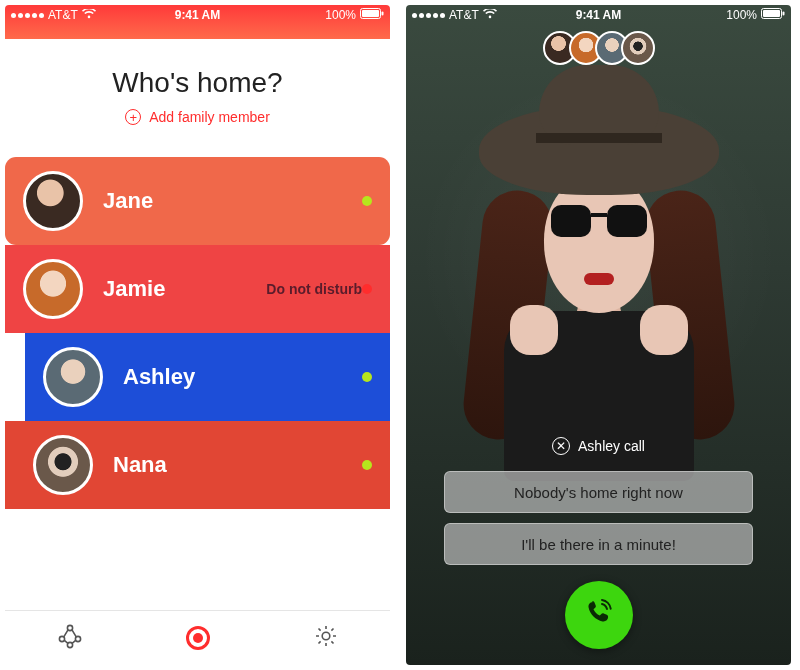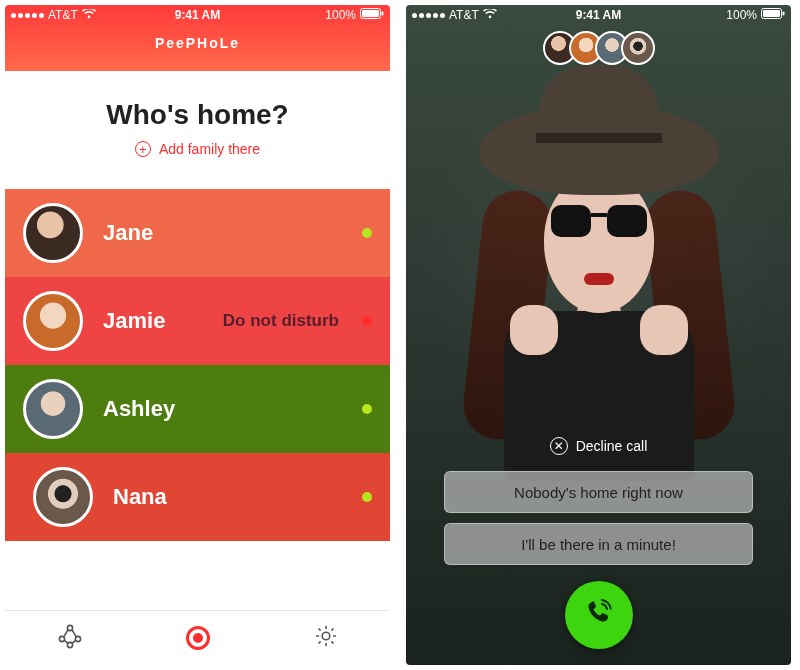--- a/index.html
+++ b/index.html
@@ -44,49 +44,49 @@
     background: linear-gradient(180deg, #ff3a3a 0%, #ff6a4b 100%);
     padding-bottom: 14px;
   }
   .app-title {
     text-align: center; color: #fff; font-weight: 700; letter-spacing: 2px;
     font-size: 14px; padding: 10px 0 6px;
   }
   .hero {
     text-align: center; padding: 28px 0 14px;
   }
-  .hero h1 { font-size: 28px; font-weight: 700; color: #222; }
+  .hero h1 { font-size: 28px; font-weight: 400; color: #222; }
   .add-row {
     display: flex; align-items: center; justify-content: center; gap: 8px;
     color: #ff2d2d; font-size: 14px; margin-top: 10px; cursor: pointer;
   }
   .plus-circ {
     width: 16px; height: 16px; border-radius: 50%; border: 1.5px solid #ff2d2d;
     display: flex; align-items: center; justify-content: center; font-size: 13px; line-height: 1;
   }
 
   .list { margin-top: 18px; }
   .row {
     display: flex; align-items: center; height: 88px; padding: 0 18px;
     color: #fff; position: relative;
   }
   .row .avatar {
     width: 60px; height: 60px; border-radius: 50%; border: 3px solid #fff;
     flex: 0 0 auto; margin-right: 20px;
     background-size: cover; background-position: center;
   }
   .row .name { font-size: 22px; font-weight: 700; }
-  .row .right { margin-left: auto; display: flex; align-items: center; gap: 23px; font-size: 17px; font-weight: 600;}
+  .row .right { margin-left: auto; display: flex; align-items: center; gap: 0; font-size: 14px; font-weight: 600;}
   .presence { width: 10px; height: 10px; border-radius: 50%; }
   .presence.green { background: #b6e61d; }
   .presence.red { background: #ff2d2d; }
-  .row0 { background: #f0684a; }
+  .row0 { background: #f0684a; border-radius: 11px; }
   .row1 { background: #ef4444; }
   .row1 .right { color: #5a1c2b; }
-  .row2 { background: #4d7c0f; }
+  .row2 { background: #1d4ed8; margin-left: 20px; }
   .row3 { background: #e14634; padding-left: 28px; }
 
   .tabbar {
     position: absolute; bottom: 0; left: 0; right: 0; height: 55px;
     background: #fff; border-top: 1px solid #e5e5e5;
     display: flex; align-items: center; justify-content: space-around;
   }
   .tab-icon { color: #555; }
   .center-dot {
     width: 24px; height: 24px; border-radius: 50%; border: 3px solid #ff2d2d;
@@ -228,28 +228,27 @@
         <span>100%</span>
         <span>
           <svg width="24" height="11" viewBox="0 0 24 11">
               <rect x="0.5" y="0.5" width="20" height="10" rx="2" fill="none" stroke="#fff"></rect>
               <rect x="2" y="2" width="17" height="7" rx="1" fill="#fff"></rect>
               <rect x="21.5" y="3.5" width="2" height="4" rx="1" fill="#fff"></rect>
             </svg>
         </span>
       </div>
     </div>
-    <div class="app-title">PeePHoLe</div>
   </div>
 
   <div class="hero">
     <h1>Who's home?</h1>
     <div class="add-row">
       <span class="plus-circ">+</span>
-      <span>Add family there</span>
+      <span>Add family member</span>
     </div>
   </div>
 
   <div class="list">
     <div class="row row0">
       <div class="avatar av-jane"></div>
       <div class="name">Jane</div>
       <div class="right">
         <span></span>
         <span class="presence green"></span>
@@ -349,21 +348,21 @@
       <div class="shades">
           <div class="lens l"></div>
           <div class="bridge"></div>
           <div class="lens r"></div>
         </div>
       <div class="lips"></div>
     </div>
 
     <div class="decline">
       <span class="x-circ">✕</span>
-      <span>Decline call</span>
+      <span>Ashley call</span>
     </div>
 
     <div class="reply r2">
       <span>I'll be there in a minute!</span>
     </div>
     <div class="reply r1">
       <span>Nobody's home right now</span>
     </div>
 
     <div class="answer">

